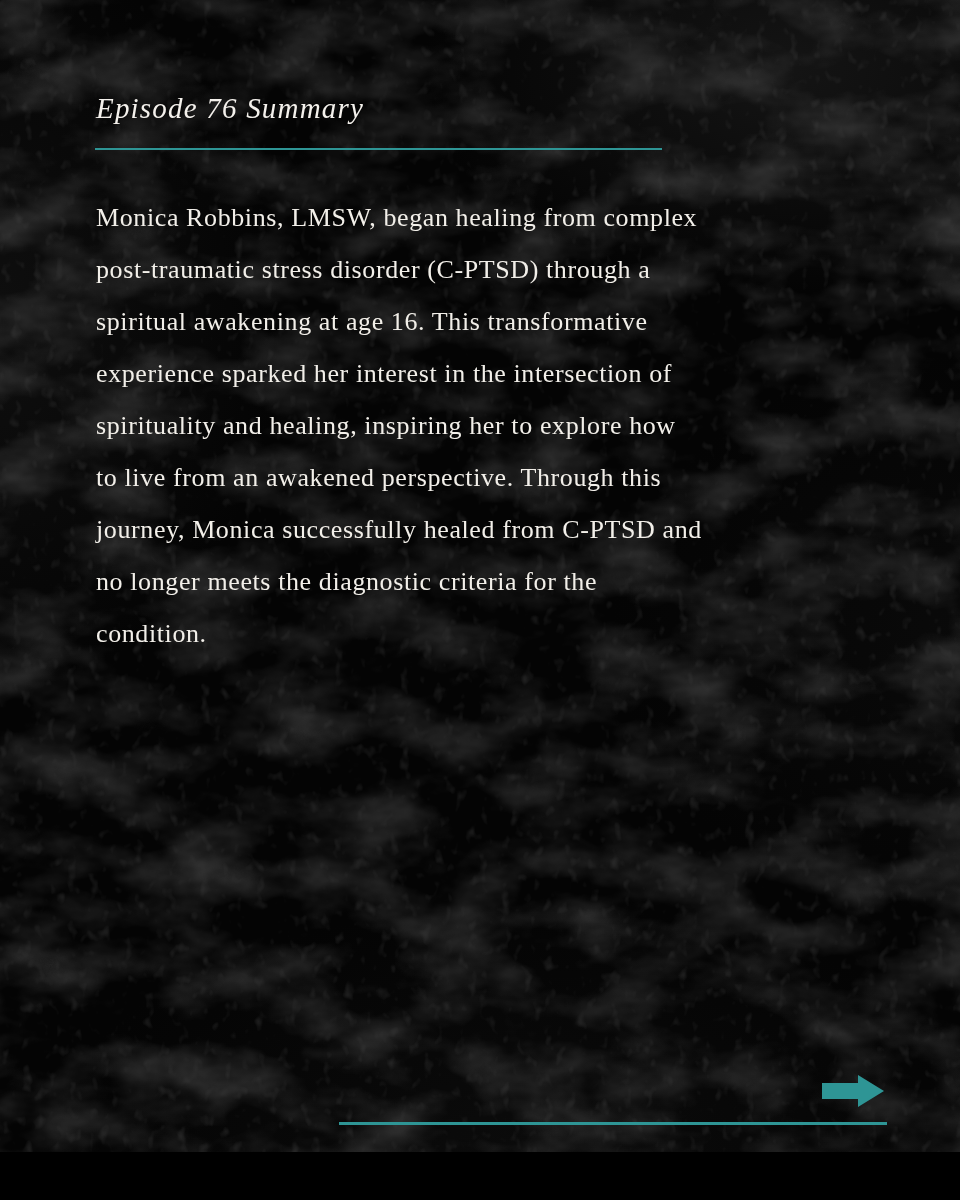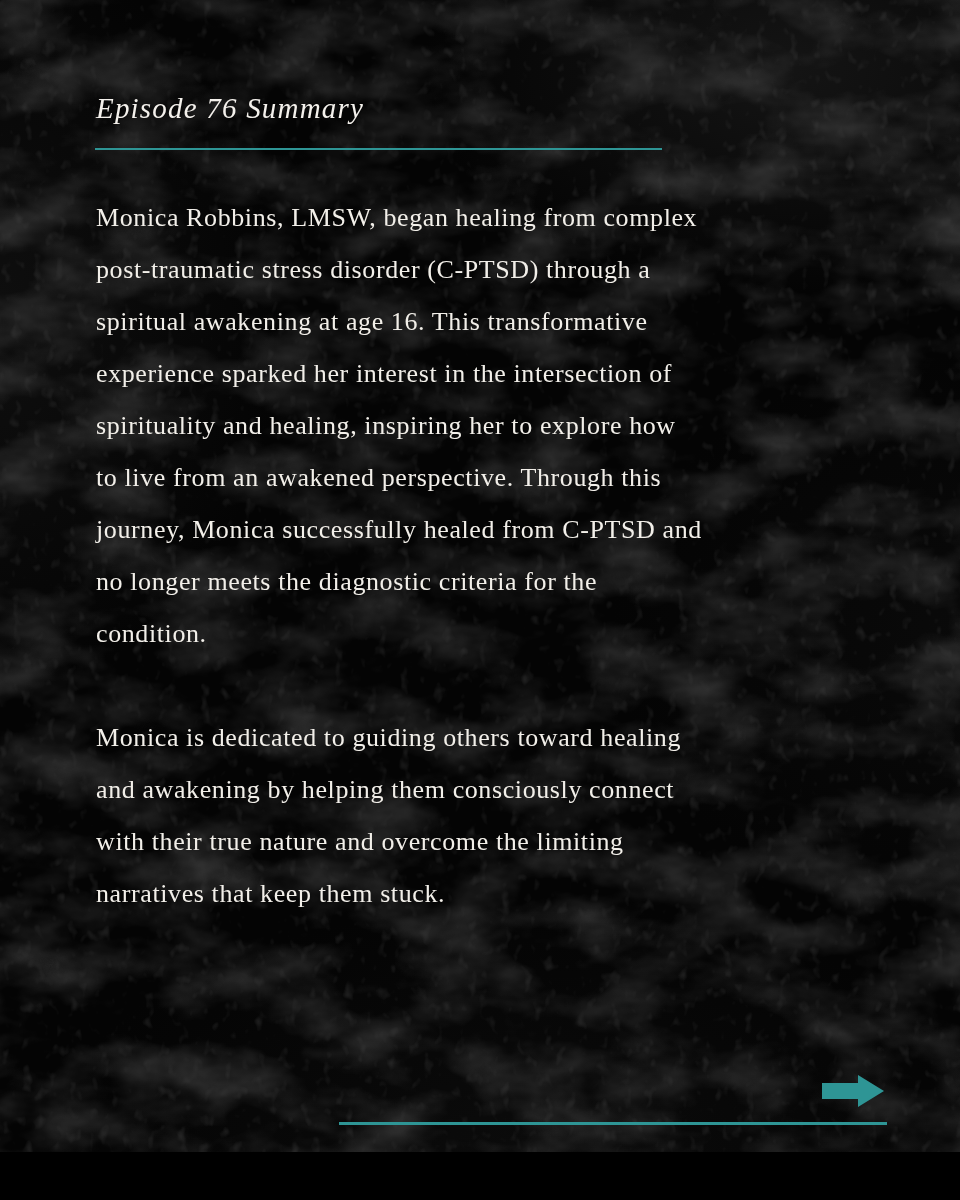--- a/index.html
+++ b/index.html
@@ -114,24 +114,20 @@
     <p class="body-text para-1">Monica Robbins, LMSW, began healing from complex
 post-traumatic stress disorder (C-PTSD) through a
 spiritual awakening at age 16. This transformative
 experience sparked her interest in the intersection of
 spirituality and healing, inspiring her to explore how
 to live from an awakened perspective. Through this
 journey, Monica successfully healed from C-PTSD and
 no longer meets the diagnostic criteria for the
 condition.</p>
 
-    <p class="body-text para-2">Monica is dedicated to guiding others toward healing
-and awakening by helping them consciously connect
-with their true nature and overcome the limiting
-narratives that keep them stuck.</p>
 
     <svg class="next-arrow" viewBox="0 0 62 32" xmlns="http://www.w3.org/2000/svg">
       <polygon points="0,8 36,8 36,0 62,16 36,32 36,24 0,24" fill="#2e9595"></polygon>
     </svg>
 
     <div class="bottom-divider"></div>
 
   </div>
 </div>
 

